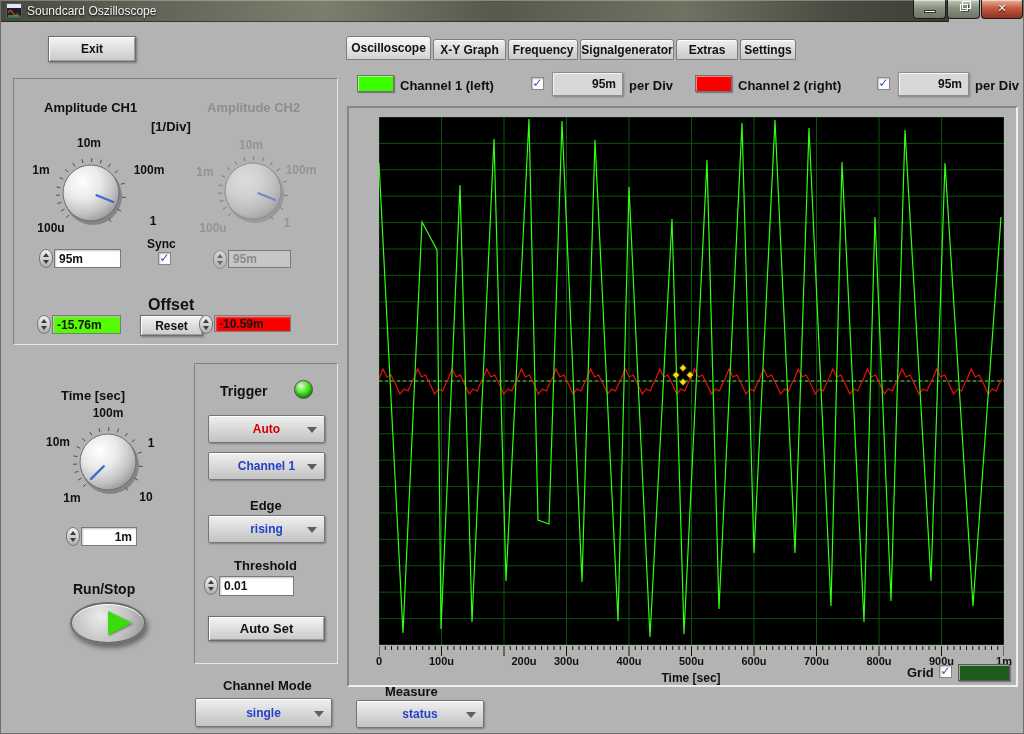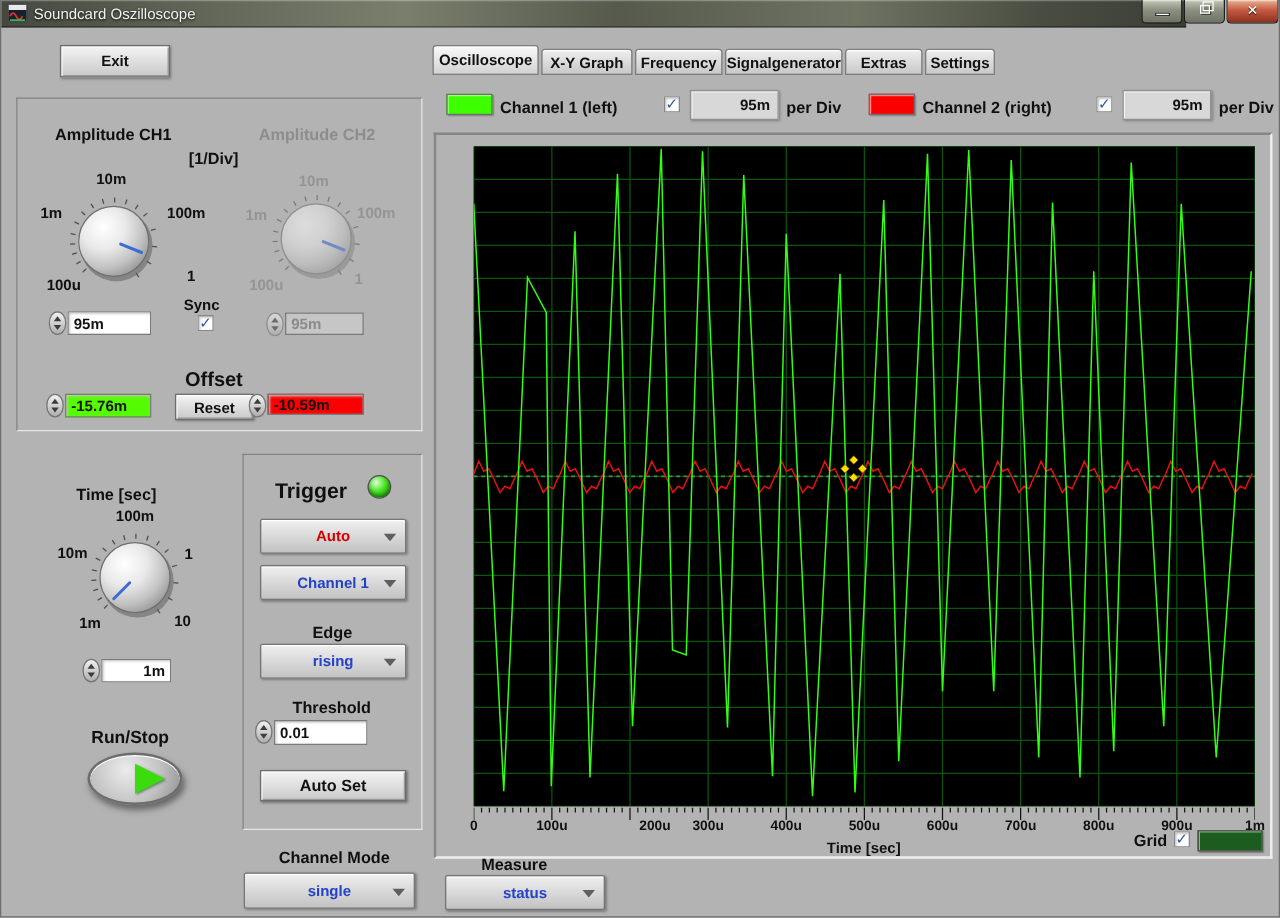--- a/index.html
+++ b/index.html
@@ -221,21 +221,21 @@
         <line x1="68.50226799086134" y1="58.08197100297616" x2="71.92191547355313" y2="60.15706403561825" stroke="#4d4d4d" stroke-width="1"></line>
         <line x1="59.78086952688243" y1="67.39371337295874" x2="62.075175272286614" y2="70.67032155011472" stroke="#4d4d4d" stroke-width="1"></line>
         <circle cx="42" cy="42" r="28" fill="url(#kg)" stroke="#6f6f6f" stroke-width="1"></circle>
         <line x1="37.757359312880716" y1="46.242640687119284" x2="25.029437251522857" y2="58.970562748477136" stroke="#3a6cd4" stroke-width="2.4" stroke-linecap="round"></line>
       </svg>
   </div>
   <div class="spin" style="left:65px;top:527px;"></div>
   <div class="field right" style="left:80px;top:527px;width:56px;height:19px;">1m</div>
 
   <div class="gbox" style="left:193px;top:363px;width:144px;height:301px;"></div>
-  <span class="lbl" style="left:219px;top:383px;font-size:17px;">Trigger</span>
+  <span class="lbl" style="left:219px;top:383px;font-size:14px;">Trigger</span>
   <div class="led" style="left:293px;top:380px;"></div>
   <div class="dd" style="left:207px;top:415px;width:117px;height:28px;">
     <span style="color: rgb(212, 0, 0);">Auto</span>
     <span class="arrow"></span>
   </div>
   <div class="dd" style="left:207px;top:452px;width:117px;height:28px;">
     <span style="color: rgb(36, 66, 200);">Channel 1</span>
     <span class="arrow"></span>
   </div>
   <span class="lbl" style="left:249px;top:498px;font-size:13px;">Edge</span>

